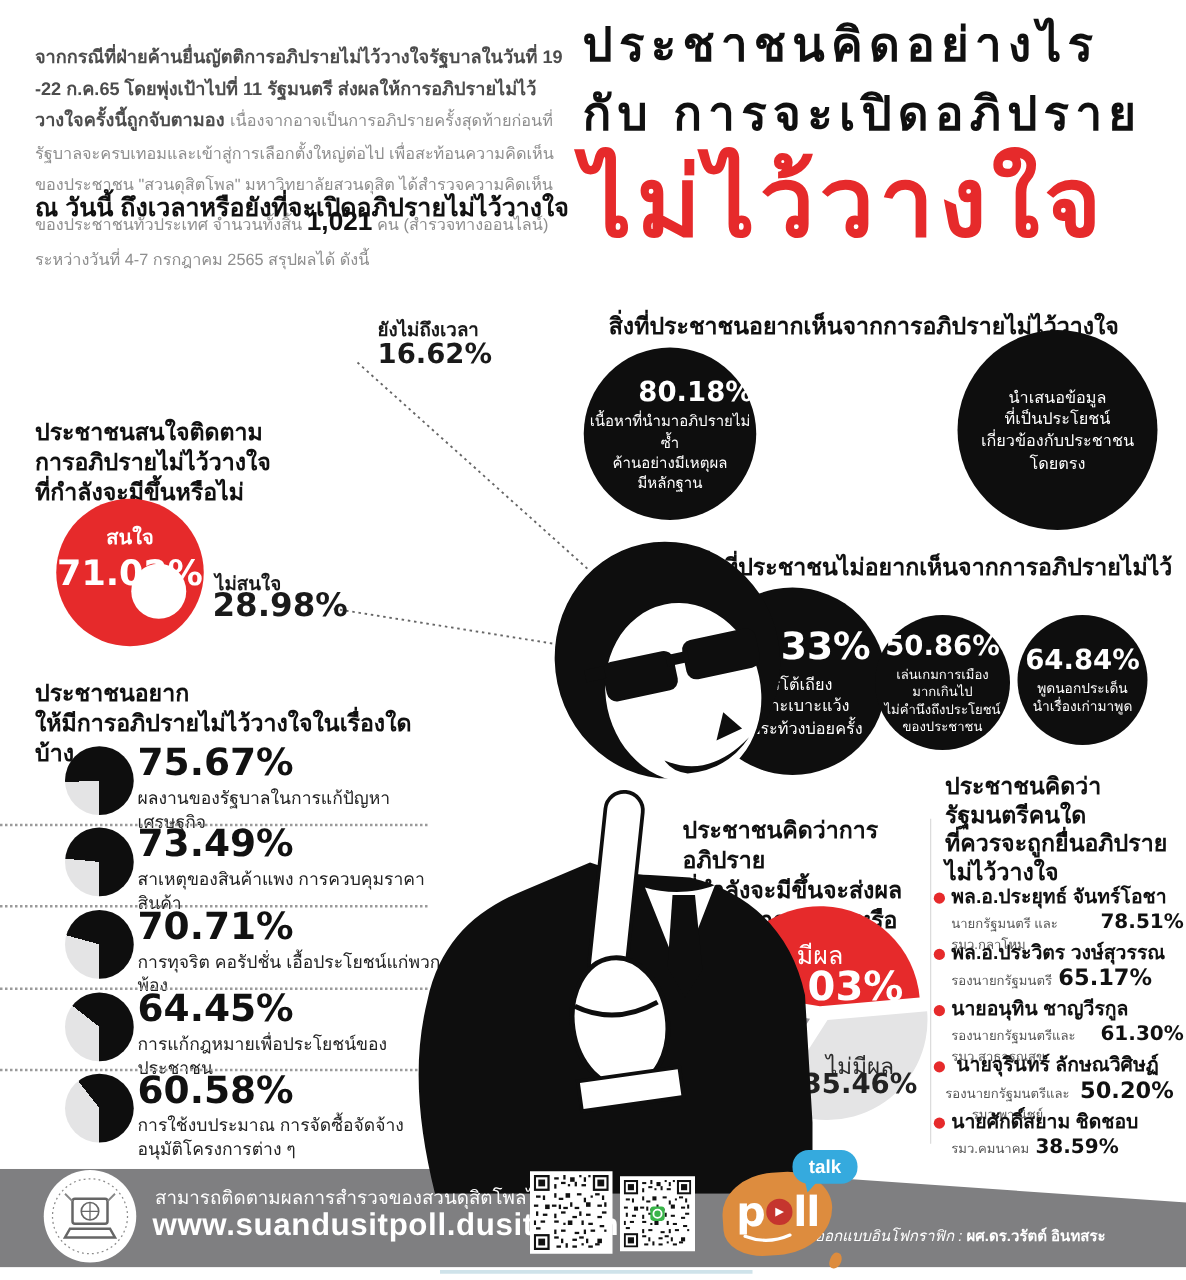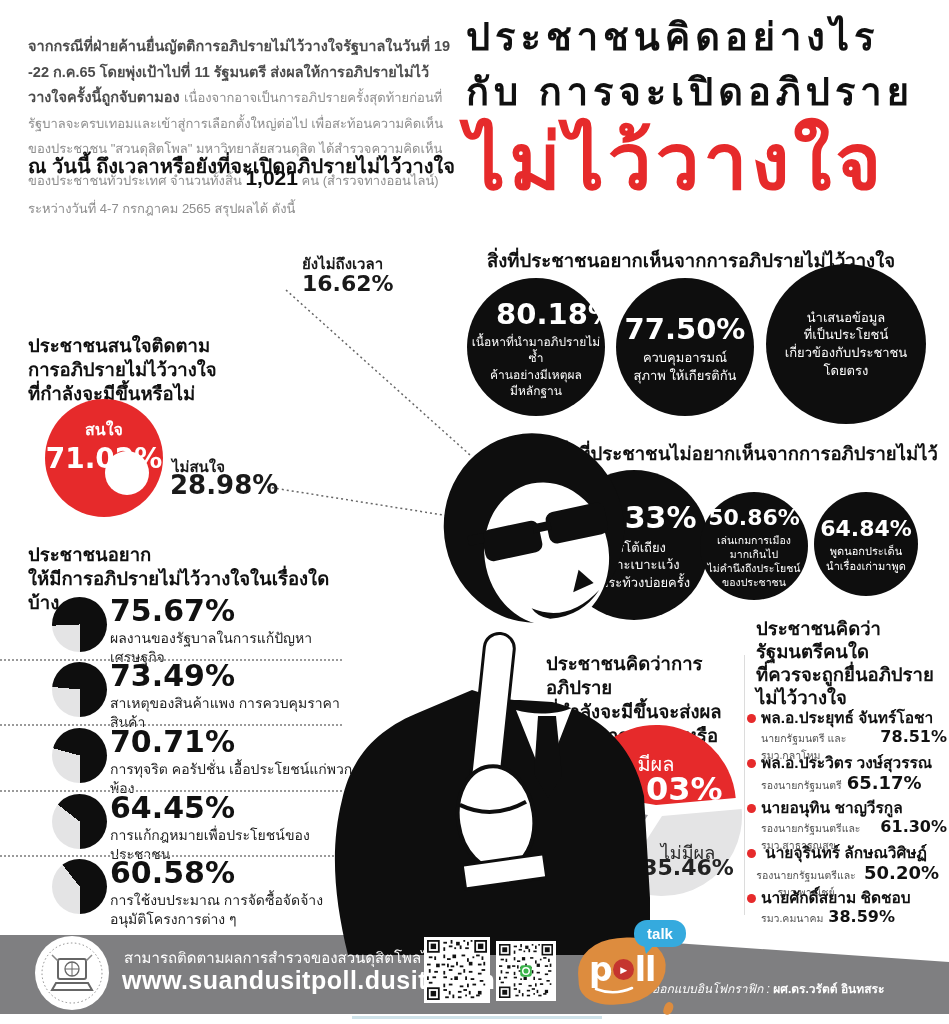--- a/index.html
+++ b/index.html
@@ -96,32 +96,25 @@
   <div class="abs redcircle" style="left:45px;top:399px;width:118px;height:118px;padding-top:18px;box-sizing:border-box;">
     <div class="pie-lab" style="font-size:16px;">สนใจ</div>
     <div class="pie-pct" style="font-size:28px;">71.02%</div>
   </div>
   <div class="abs whitedot" style="left:105px;top:451px;width:44px;height:44px;"></div>
   <div class="abs side-lab" style="left:172px;top:455px;">ไม่สนใจ</div>
   <div class="abs side-pct" style="left:170px;top:470px;font-size:26px;">28.98%</div>
 
   <div class="abs h19" style="left:487px;top:249px;width:460px;">สิ่งที่ประชาชนอยากเห็นจากการอภิปรายไม่ไว้วางใจ</div>
   <div class="abs bcircle" style="left:467px;top:278px;width:138px;height:138px;">
-    <div class="pct" style="font-size:29px;margin-left:41px;">80.18%</div>
+    <div class="pct" style="font-size:22px;margin-left:41px;">80.18%</div>
     <div style="font-size:12px;">
         <div>เนื้อหาที่นำมาอภิปรายไม่ซ้ำ</div>
         <div>ค้านอย่างมีเหตุผล</div>
         <div>มีหลักฐาน</div>
-      </div>
-  </div>
-  <div class="abs bcircle" style="left:616px;top:278px;width:138px;height:138px;">
-    <div class="pct" style="font-size:29px;">77.50%</div>
-    <div style="font-size:13px;">
-        <div>ควบคุมอารมณ์</div>
-        <div>สุภาพ ให้เกียรติกัน</div>
       </div>
   </div>
   <div class="abs bcircle" style="left:766px;top:264px;width:160px;height:160px;">
     <div style="font-size:13px;">
         <div>นำเสนอข้อมูล</div>
         <div>ที่เป็นประโยชน์</div>
         <div>เกี่ยวข้องกับประชาชน</div>
         <div>โดยตรง</div>
       </div>
   </div>

